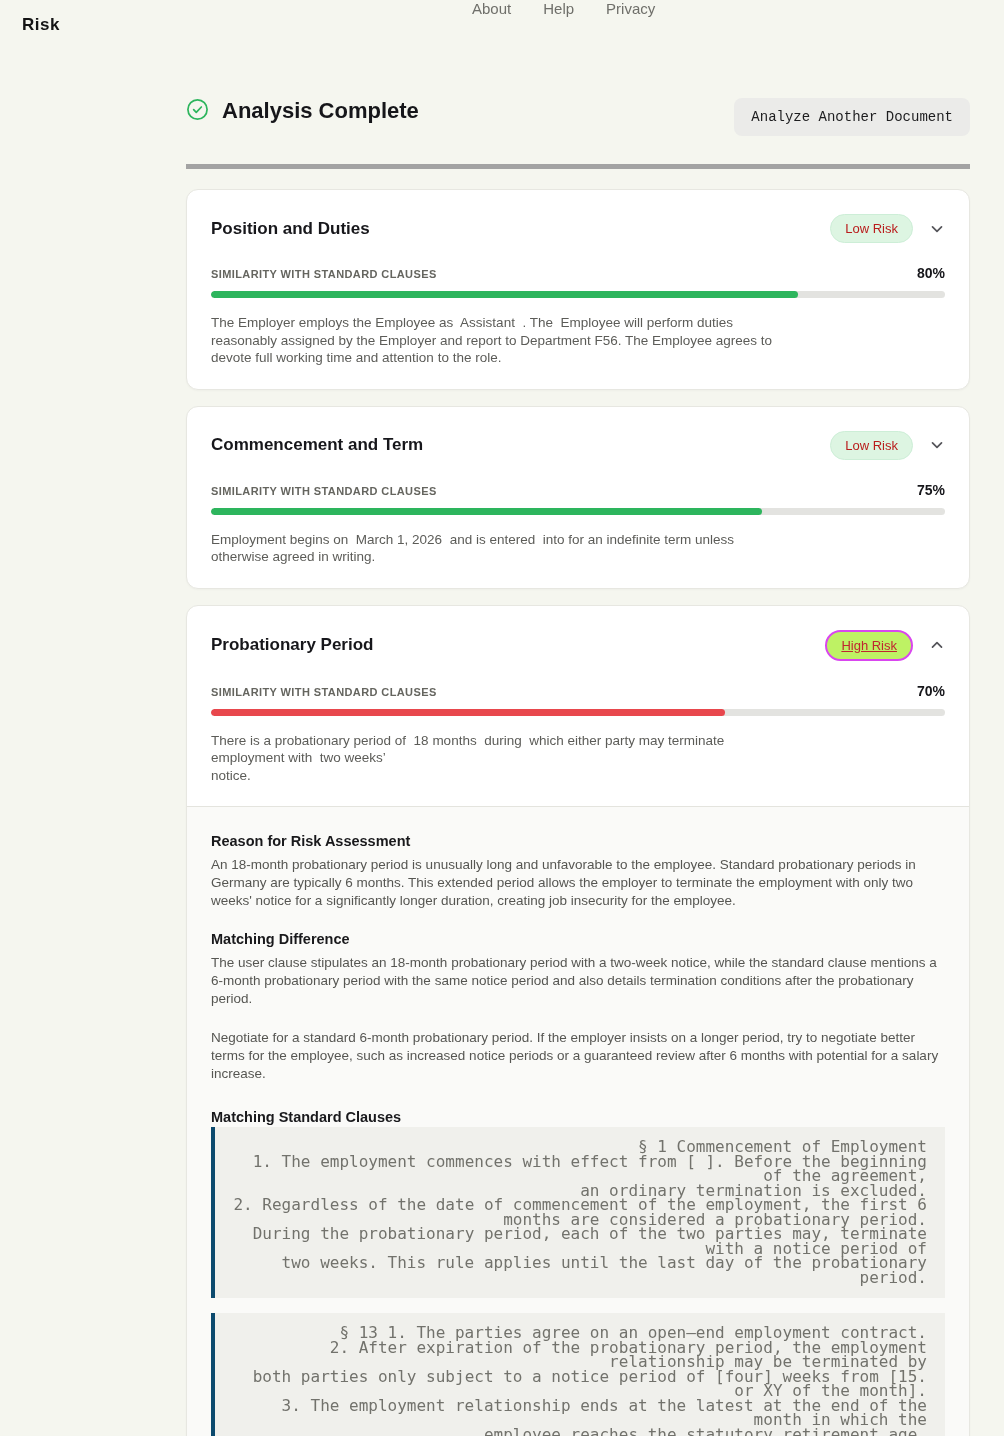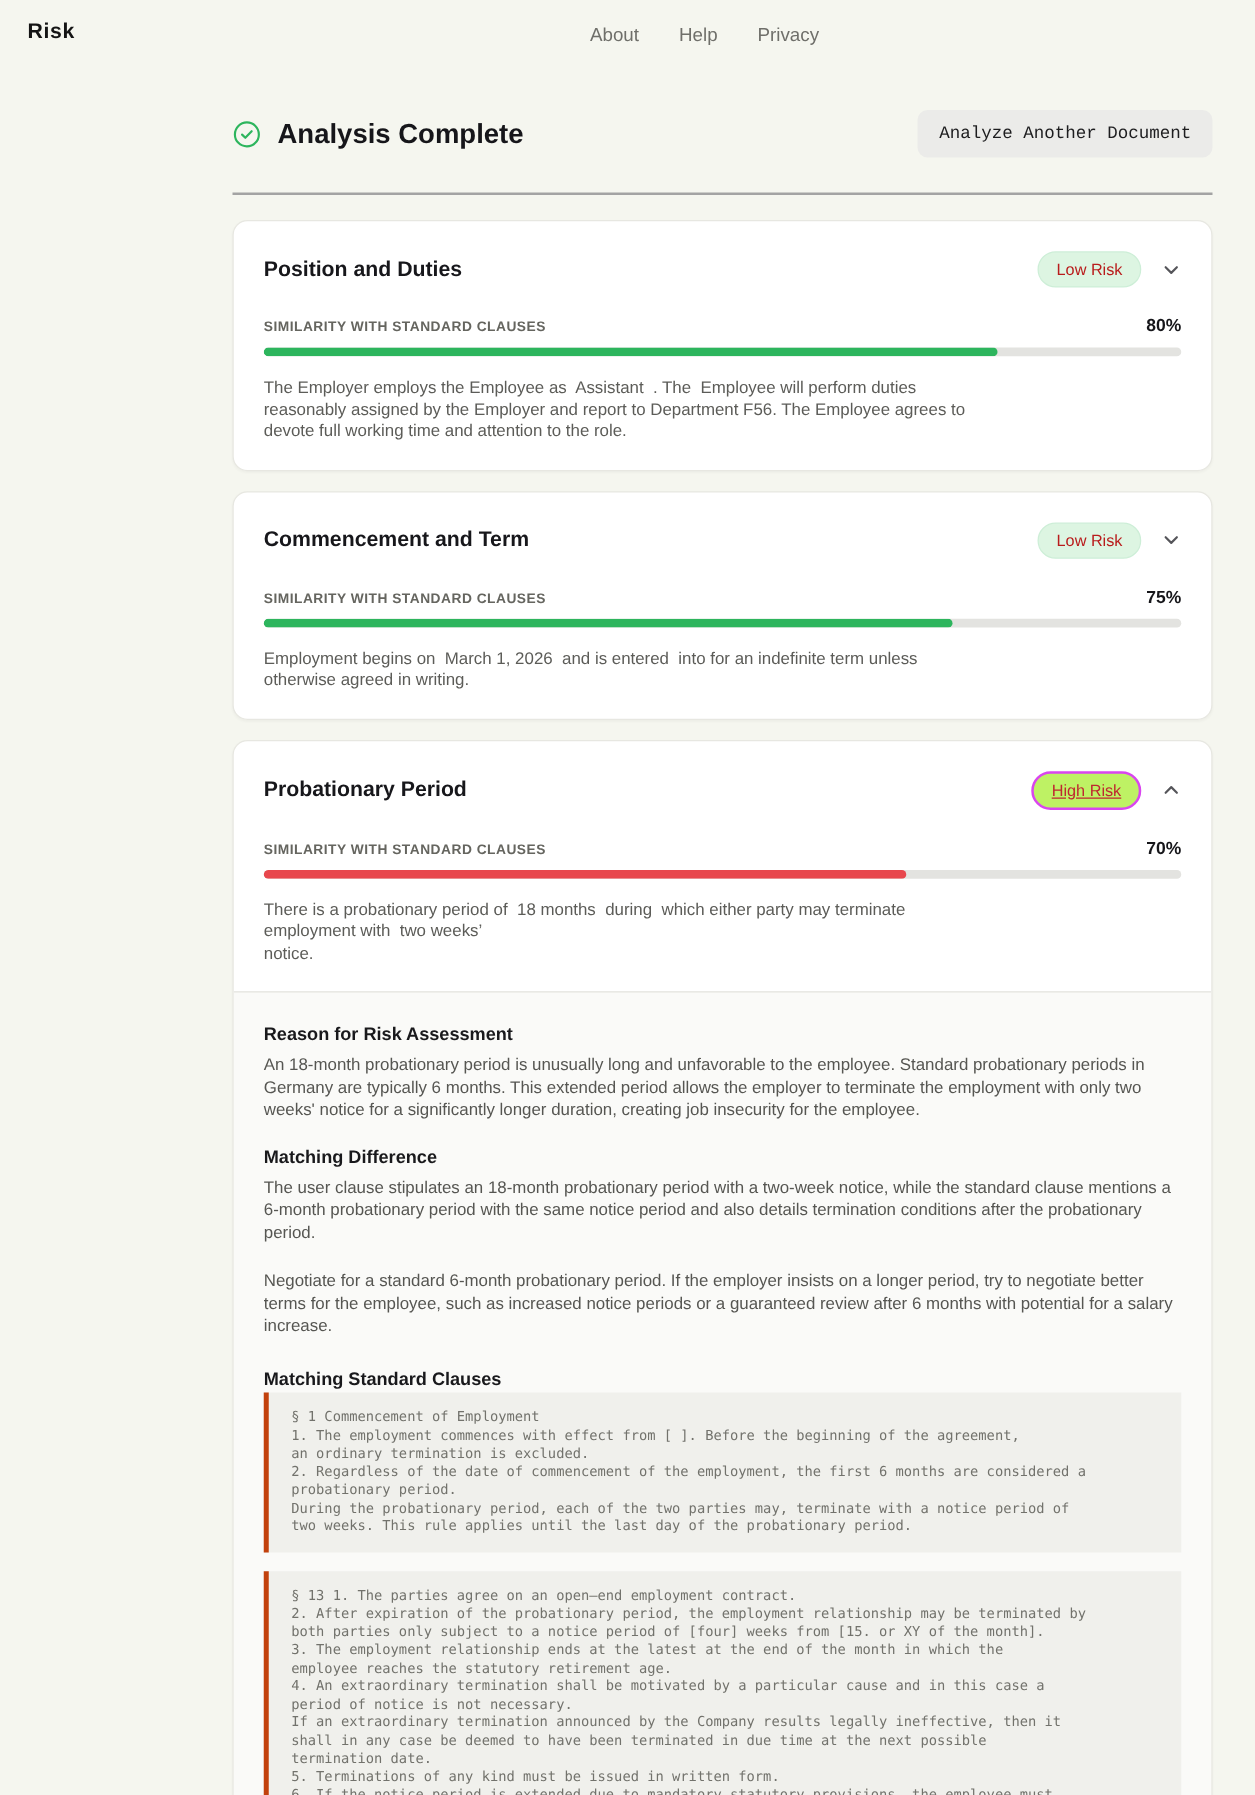--- a/index.html
+++ b/index.html
@@ -5,25 +5,25 @@
   * { margin:0; padding:0; box-sizing:border-box; }
   html,body { width:1004px; height:1436px; overflow:hidden; }
   body {
     background:#f5f6ef;
     font-family:"Liberation Sans", sans-serif;
     color:#1a1a1e;
   }
   
   .topbar { position:relative; height:52px; }
   .logo { position:absolute; left:22px; top:15px; font-size:17px; font-weight:700; letter-spacing:.5px; color:#141414; }
-  .nav { position:absolute; left:472px; top:20px; display:flex; gap:32px; }
+  .nav { position:absolute; left:472px; top:0; display:flex; gap:32px; }
   .nav a { font-size:15px; color:#6f6f6a; text-decoration:none; cursor:pointer; }
   
   .main { margin-left:186px; width:784px; }
-  .page-head { display:flex; align-items:center; margin-top:36px; padding-bottom:28px; border-bottom:2px solid #a3a3a3; }
+  .page-head { display:flex; align-items:flex-start; margin-top:46px; padding-bottom:28px; border-bottom:5px solid #a3a3a3; }
   .check-icon { width:23px; height:23px; flex:0 0 auto; margin-right:13px; }
   .page-title { font-size:22px; font-weight:600; color:#16161a; flex:1; }
   .analyze-btn { font-family:Liberation Mono, monospace; font-size:14px; color:#1d1d1f; background:#ebebe9; border:none; border-radius:8px; padding:11px 17px; cursor:pointer; }
   
   .card { background:#ffffff; border:1px solid #e7e7e1; border-radius:12px; margin-top:20px; box-shadow:0 1px 2px rgba(0,0,0,.03); overflow:hidden; }
   .card + .card { margin-top:16px; }
   .card-body { padding:24px 24px 22px; }
   .card-head { display:flex; justify-content:space-between; align-items:center; margin-bottom:22px; }
   .card-title { font-size:17px; font-weight:700; color:#17171b; }
   .head-right { display:flex; align-items:center; gap:16px; }
@@ -37,21 +37,21 @@
   .bar { height:7px; background:#e3e3e0; border-radius:4px; overflow:hidden; }
   .bar-fill { height:100%; border-radius:4px; }
   .bar-fill.low  { background:#2db55d; }
   .bar-fill.high { background:#e8474d; }
   .summary { margin-top:16px; font-size:13.5px; line-height:17.5px; color:#5c5c58; white-space:pre-wrap; }
   
   .details { border-top:1px solid #e4e4de; background:#fafaf8; padding:26px 24px 24px; }
   .detail-heading { font-size:14.5px; font-weight:700; color:#19191c; margin-bottom:7px; }
   .detail-text { font-size:13.5px; line-height:18px; color:#565652; margin-bottom:21px; }
   .clauses-heading { font-size:14.5px; font-weight:700; color:#19191c; margin:26px 0 2px; }
-  .clause { display:block; margin:0 0 15px; background:#f0f0ec; border-left:4px solid #c2410c; padding:13px 18px; font-family:"DejaVu Sans Mono","Liberation Mono",monospace; font-size:11px; line-height:14.5px; color:#72726c; white-space:pre-wrap; }
+  .clause { display:block; margin:0 0 15px; background:#f0f0ec; border-left:4px solid #0c4a6e; padding:13px 18px; font-family:"DejaVu Sans Mono","Liberation Mono",monospace; font-size:16px; line-height:14.5px; color:#72726c; white-space:pre-wrap;text-align:right; }
 </style>
 </head>
 <body>
 
 <header class="topbar">
   <div class="logo">Risk</div>
   <nav class="nav">
     <a>About</a>
     <a>Help</a>
     <a>Privacy</a>

